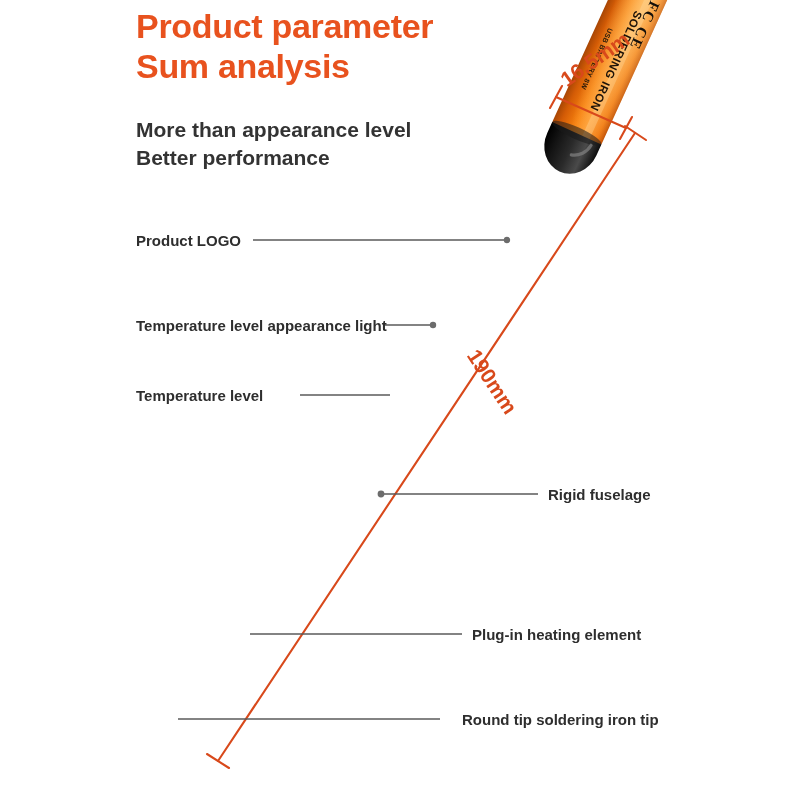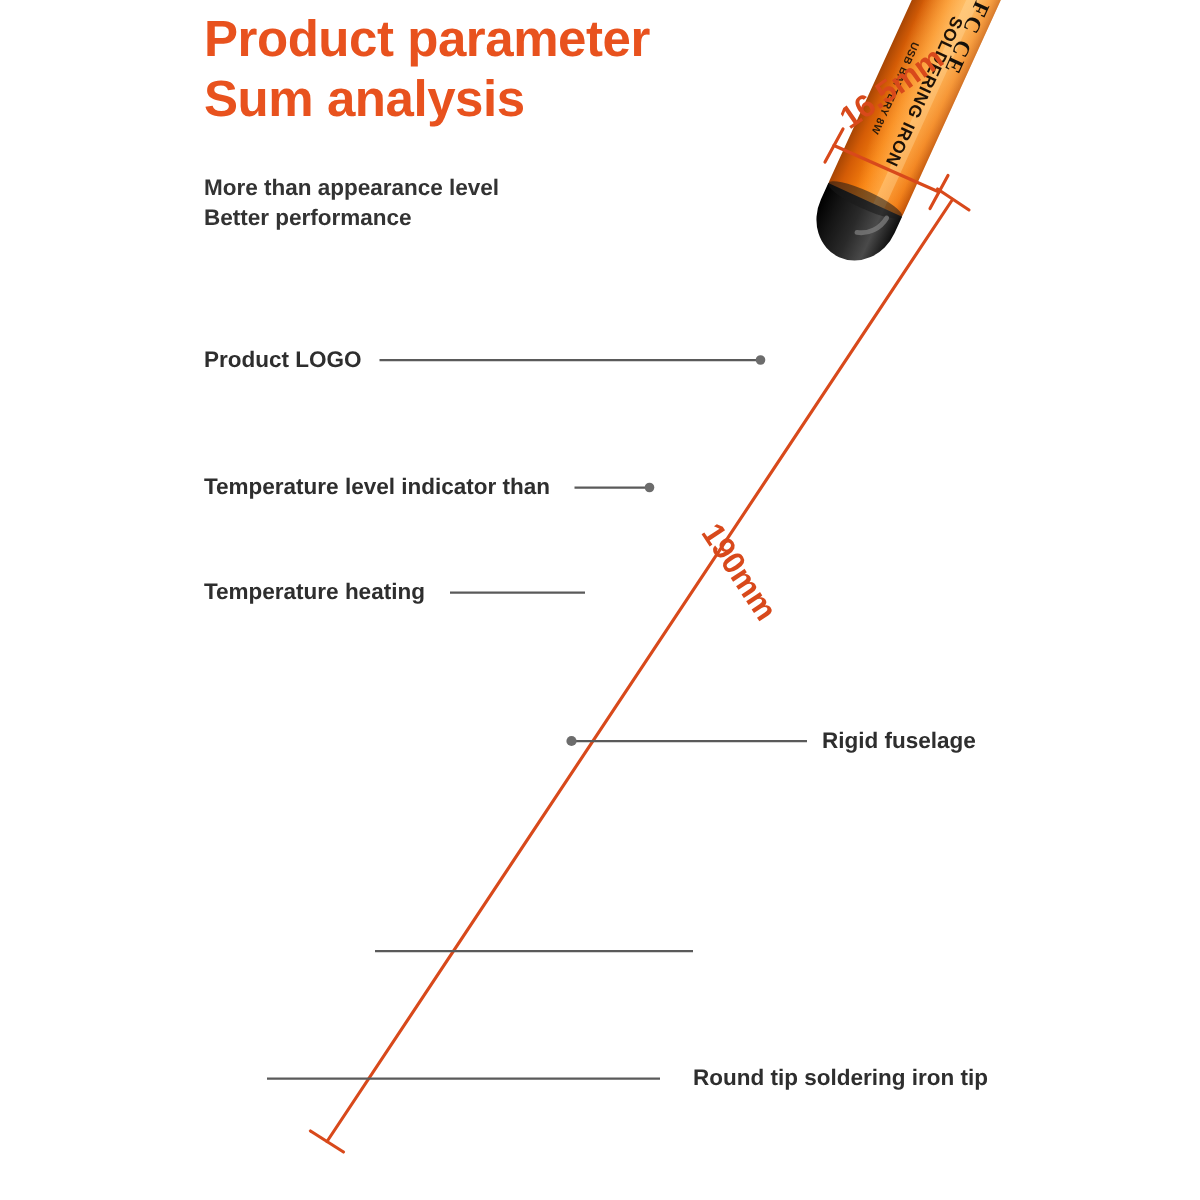--- a/index.html
+++ b/index.html
@@ -18,21 +18,21 @@
     font-size:34px;
     font-weight:bold;
     line-height:1.18;
     letter-spacing:-0.3px;
     color:#E8521E;
     white-space:pre-line;
   }
   .subtitle{
     position:absolute;
     left:136px;top:116px;
-    font-size:15px;
+    font-size:21px;
     font-weight:bold;
     line-height:1.35;
     color:#333333;
     white-space:pre-line;
   }
 
   .callout{
     position:absolute;
     font-size:15px;
     font-weight:bold;
@@ -227,29 +227,32 @@
       <circle cx="433" cy="325" r="3.2"></circle>
       <circle cx="381" cy="494" r="3.4"></circle>
     </g>
   </svg>
 
   <div class="callout left" style="left:136px;top:240px;">
     <span>Product LOGO</span>
   </div>
 
   <div class="callout left" style="left:136px;top:325px;">
-    <span>Temperature level indicator than</span>
+    <span>Temperature level appearance light</span>
   </div>
 
   <div class="callout left" style="left:136px;top:395px;">
-    <span>Temperature heating</span>
+    <span>Temperature level</span>
   </div>
 
   <div class="callout right" style="left:548px;top:494px;">
     <span>Rigid fuselage</span>
   </div>
 
+  <div class="callout right" style="left:472px;top:634px;">
+    <span>Plug-in heating element</span>
+  </div>
 
   <div class="callout right" style="left:450px;top:719px;margin-left:12px;">
     <span>Round tip soldering iron tip</span>
   </div>
 
 </div>
 
 </body></html>

